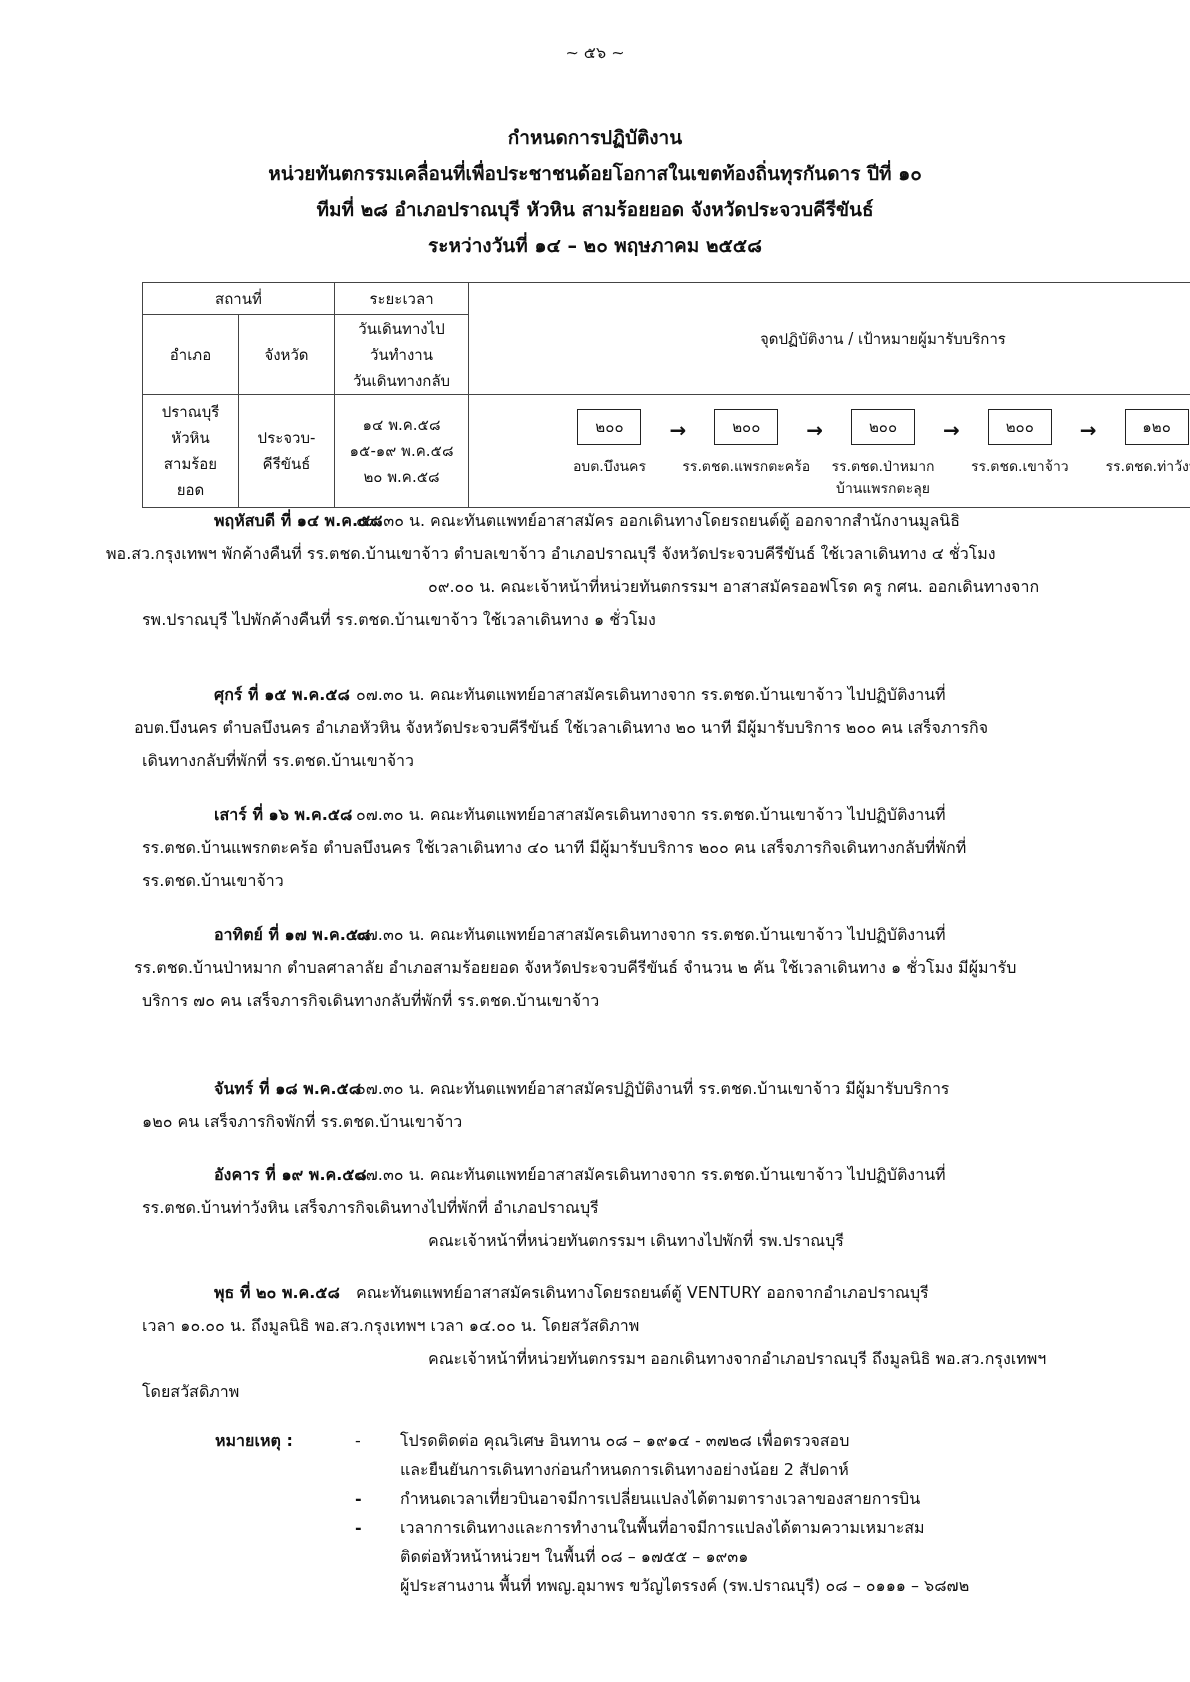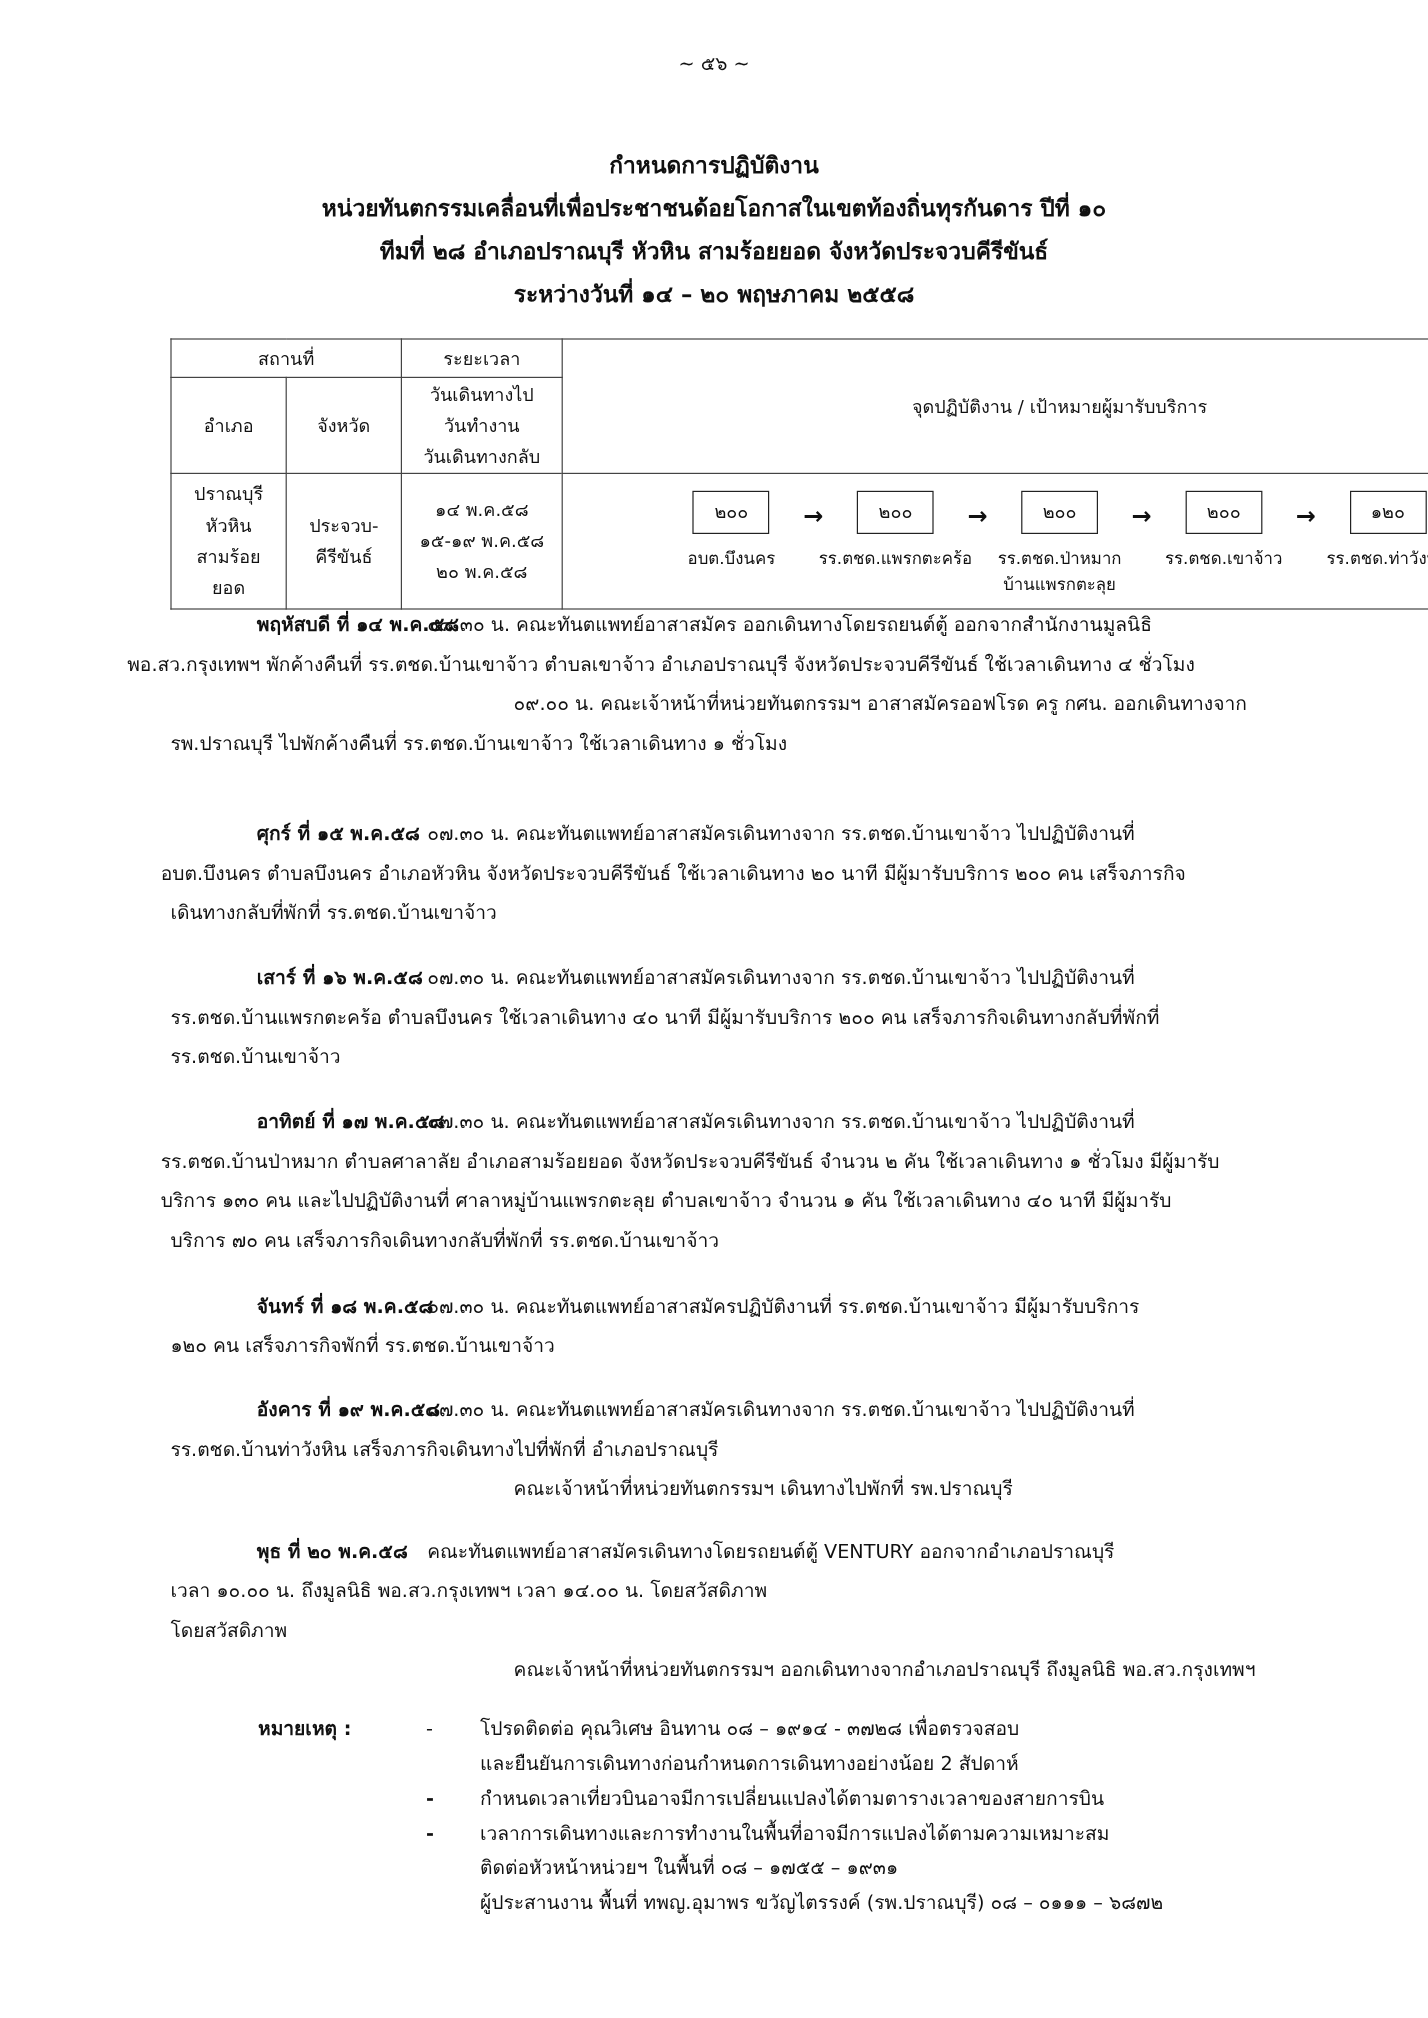--- a/index.html
+++ b/index.html
@@ -145,40 +145,39 @@
 
 <div class="para" style="top:798px">
   <div class="line"><span class="day">เสาร์ ที่ ๑๖ พ.ค.๕๘</span><span>๐๗.๓๐ น. คณะทันตแพทย์อาสาสมัครเดินทางจาก รร.ตชด.บ้านเขาจ้าว ไปปฏิบัติงานที่</span></div>
   <div class="line">รร.ตชด.บ้านแพรกตะคร้อ ตำบลบึงนคร ใช้เวลาเดินทาง ๔๐ นาที มีผู้มารับบริการ ๒๐๐ คน เสร็จภารกิจเดินทางกลับที่พักที่</div>
   <div class="line">รร.ตชด.บ้านเขาจ้าว</div>
 </div>
 
 <div class="para" style="top:918px">
   <div class="line"><span class="day">อาทิตย์ ที่ ๑๗ พ.ค.๕๘</span><span>๐๗.๓๐ น. คณะทันตแพทย์อาสาสมัครเดินทางจาก รร.ตชด.บ้านเขาจ้าว ไปปฏิบัติงานที่</span></div>
   <div class="line" style="margin-left:-8px">รร.ตชด.บ้านป่าหมาก ตำบลศาลาลัย อำเภอสามร้อยยอด จังหวัดประจวบคีรีขันธ์ จำนวน ๒ คัน ใช้เวลาเดินทาง ๑ ชั่วโมง มีผู้มารับ</div>
-  <div class="line" style="margin-left:-8px">บริการ ๑๓๐ คน และไปปฏิบัติงานที่ ศาลาหมู่บ้านแพรกตะลุย ตำบลเขาจ้าว จำนวน ๑ คัน ใช้เวลาเดินทาง ๔๐ นาที มีผู้มารับ</div>
   <div class="line">บริการ ๗๐ คน เสร็จภารกิจเดินทางกลับที่พักที่ รร.ตชด.บ้านเขาจ้าว</div>
 </div>
 
 <div class="para" style="top:1072px">
   <div class="line"><span class="day">จันทร์ ที่ ๑๘ พ.ค.๕๘</span><span>๐๗.๓๐ น. คณะทันตแพทย์อาสาสมัครปฏิบัติงานที่ รร.ตชด.บ้านเขาจ้าว มีผู้มารับบริการ</span></div>
   <div class="line">๑๒๐ คน เสร็จภารกิจพักที่ รร.ตชด.บ้านเขาจ้าว</div>
 </div>
 
 <div class="para" style="top:1158px">
   <div class="line"><span class="day">อังคาร ที่ ๑๙ พ.ค.๕๘</span><span>๐๗.๓๐ น. คณะทันตแพทย์อาสาสมัครเดินทางจาก รร.ตชด.บ้านเขาจ้าว ไปปฏิบัติงานที่</span></div>
   <div class="line">รร.ตชด.บ้านท่าวังหิน เสร็จภารกิจเดินทางไปที่พักที่ อำเภอปราณบุรี</div>
   <div class="line indent">คณะเจ้าหน้าที่หน่วยทันตกรรมฯ เดินทางไปพักที่ รพ.ปราณบุรี</div>
 </div>
 
 <div class="para" style="top:1276px">
   <div class="line"><span class="day">พุธ ที่ ๒๐ พ.ค.๕๘</span><span>คณะทันตแพทย์อาสาสมัครเดินทางโดยรถยนต์ตู้ VENTURY ออกจากอำเภอปราณบุรี</span></div>
   <div class="line">เวลา ๑๐.๐๐ น. ถึงมูลนิธิ พอ.สว.กรุงเทพฯ เวลา ๑๔.๐๐ น. โดยสวัสดิภาพ</div>
+  <div class="line indent">คณะเจ้าหน้าที่หน่วยทันตกรรมฯ ออกเดินทางจากอำเภอปราณบุรี ถึงมูลนิธิ พอ.สว.กรุงเทพฯ</div>
   <div class="line">โดยสวัสดิภาพ</div>
-  <div class="line indent">คณะเจ้าหน้าที่หน่วยทันตกรรมฯ ออกเดินทางจากอำเภอปราณบุรี ถึงมูลนิธิ พอ.สว.กรุงเทพฯ</div>
 </div>
 
 <div class="notes">
   <div class="hdr">หมายเหตุ :</div>
   <div class="items">
     <div class="item">
       <span class="dash">-</span>
       <div>โปรดติดต่อ คุณวิเศษ   อินทาน   ๐๘ – ๑๙๑๔ - ๓๗๒๘ เพื่อตรวจสอบ</div>
       <div>และยืนยันการเดินทางก่อนกำหนดการเดินทางอย่างน้อย  2  สัปดาห์</div>
     </div>

